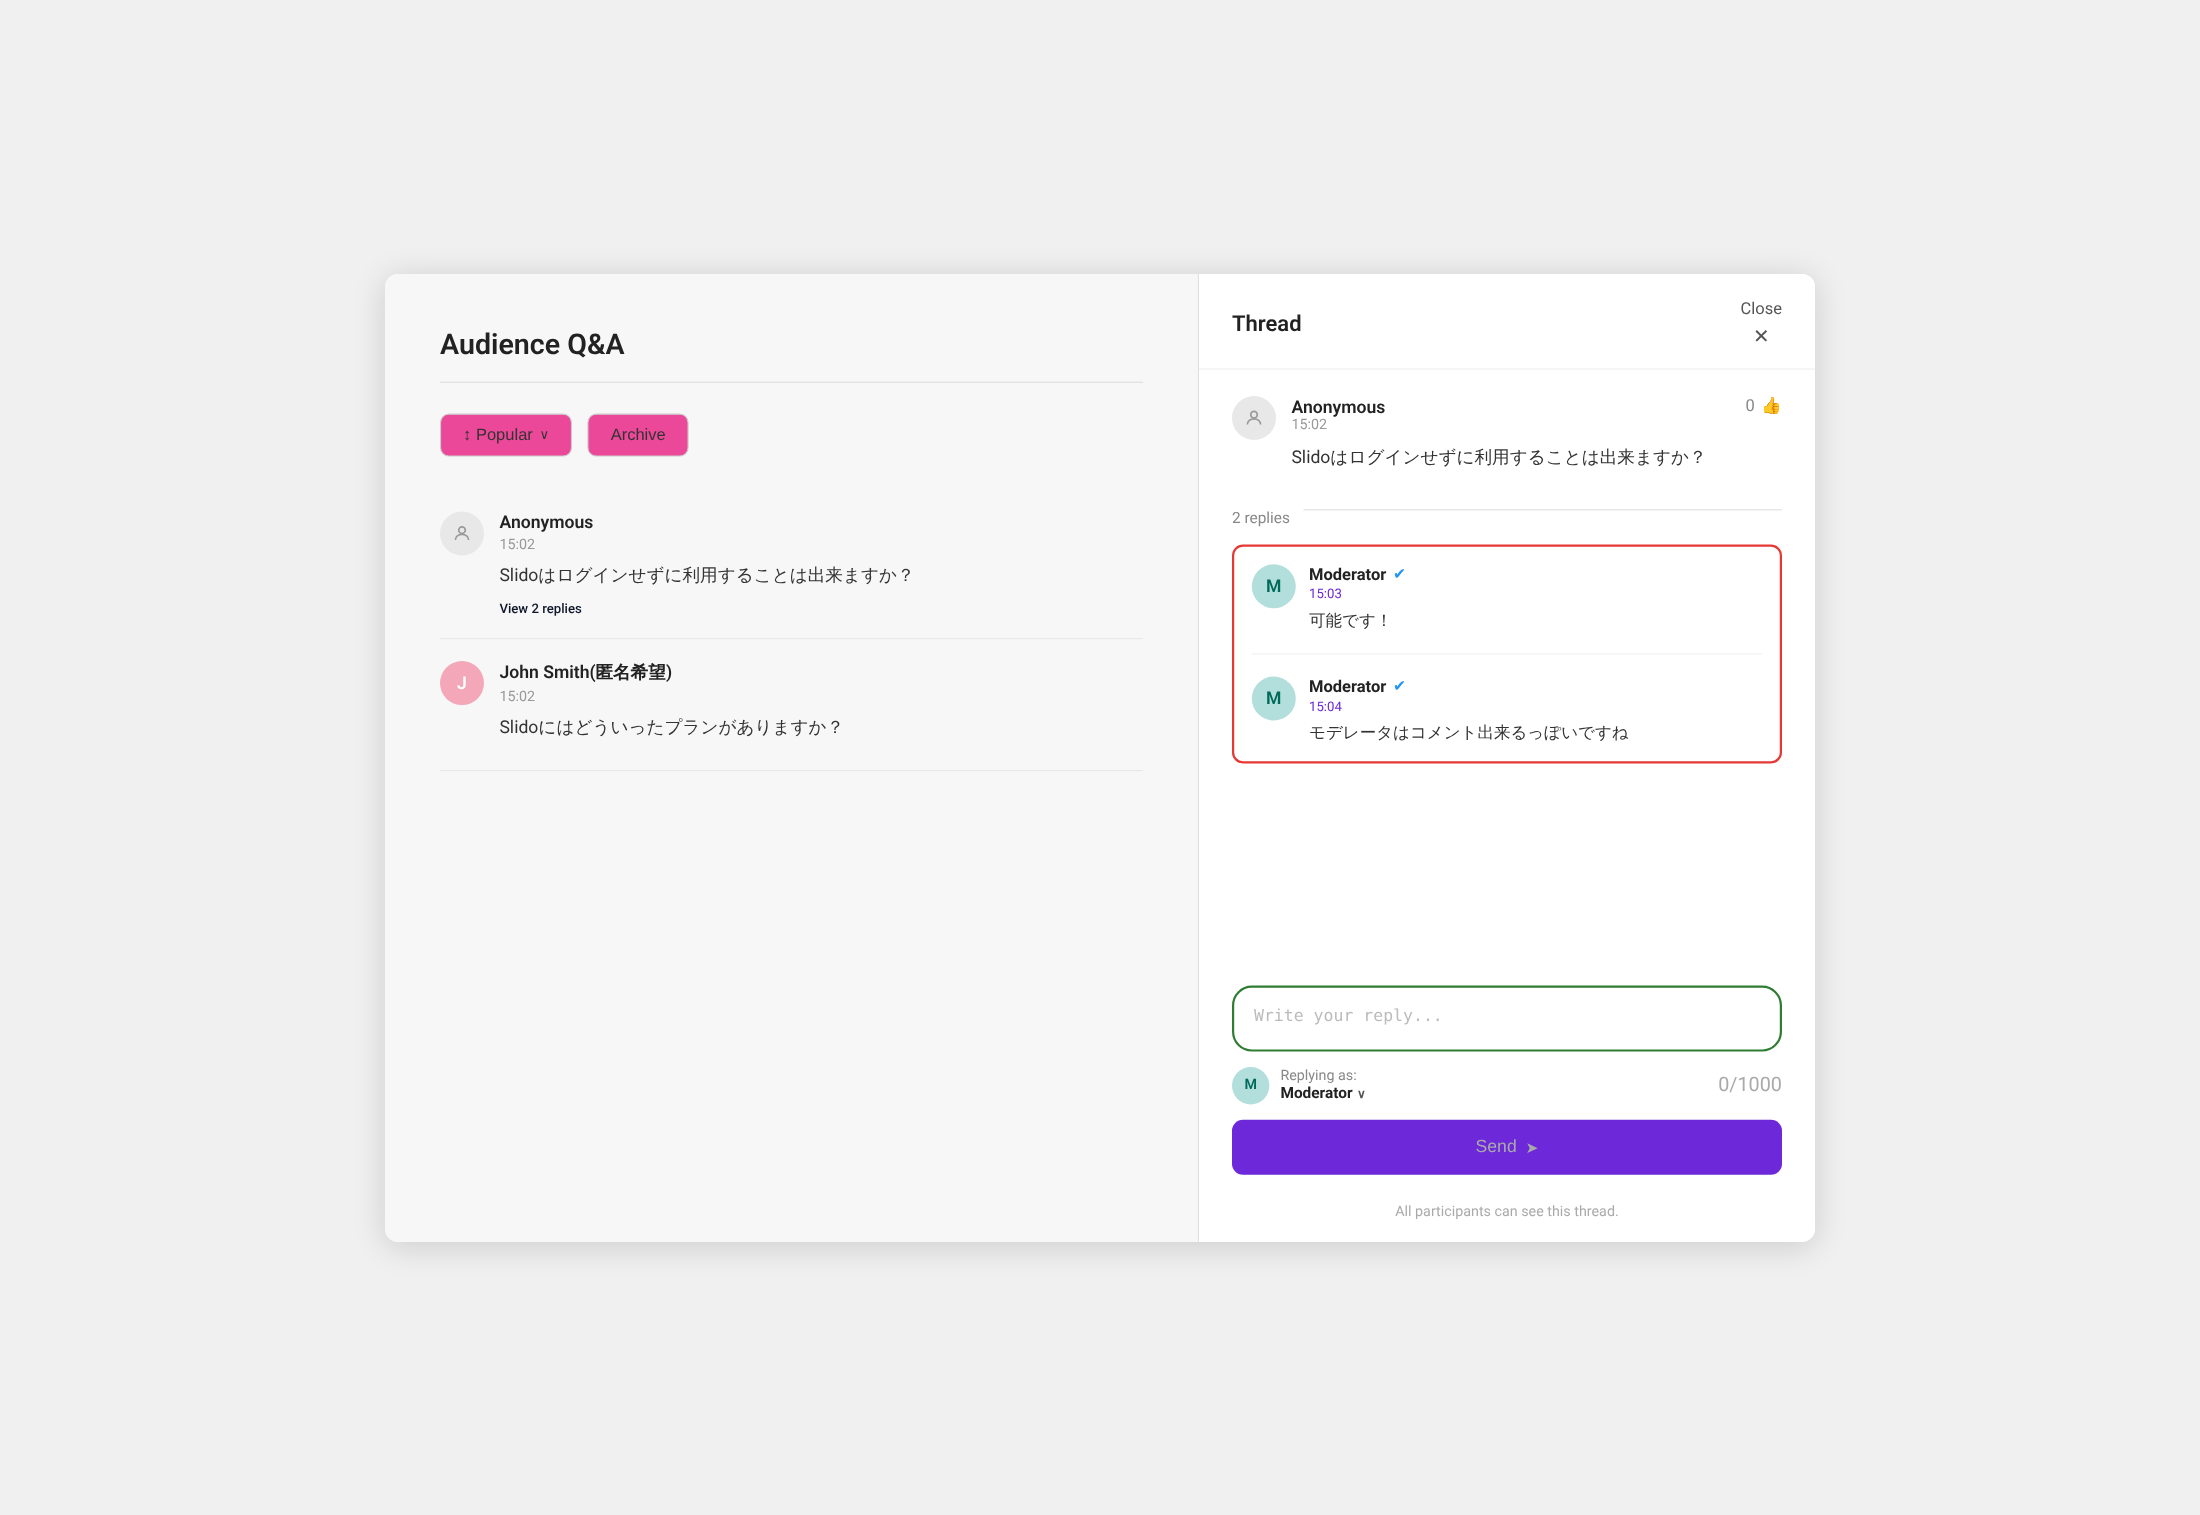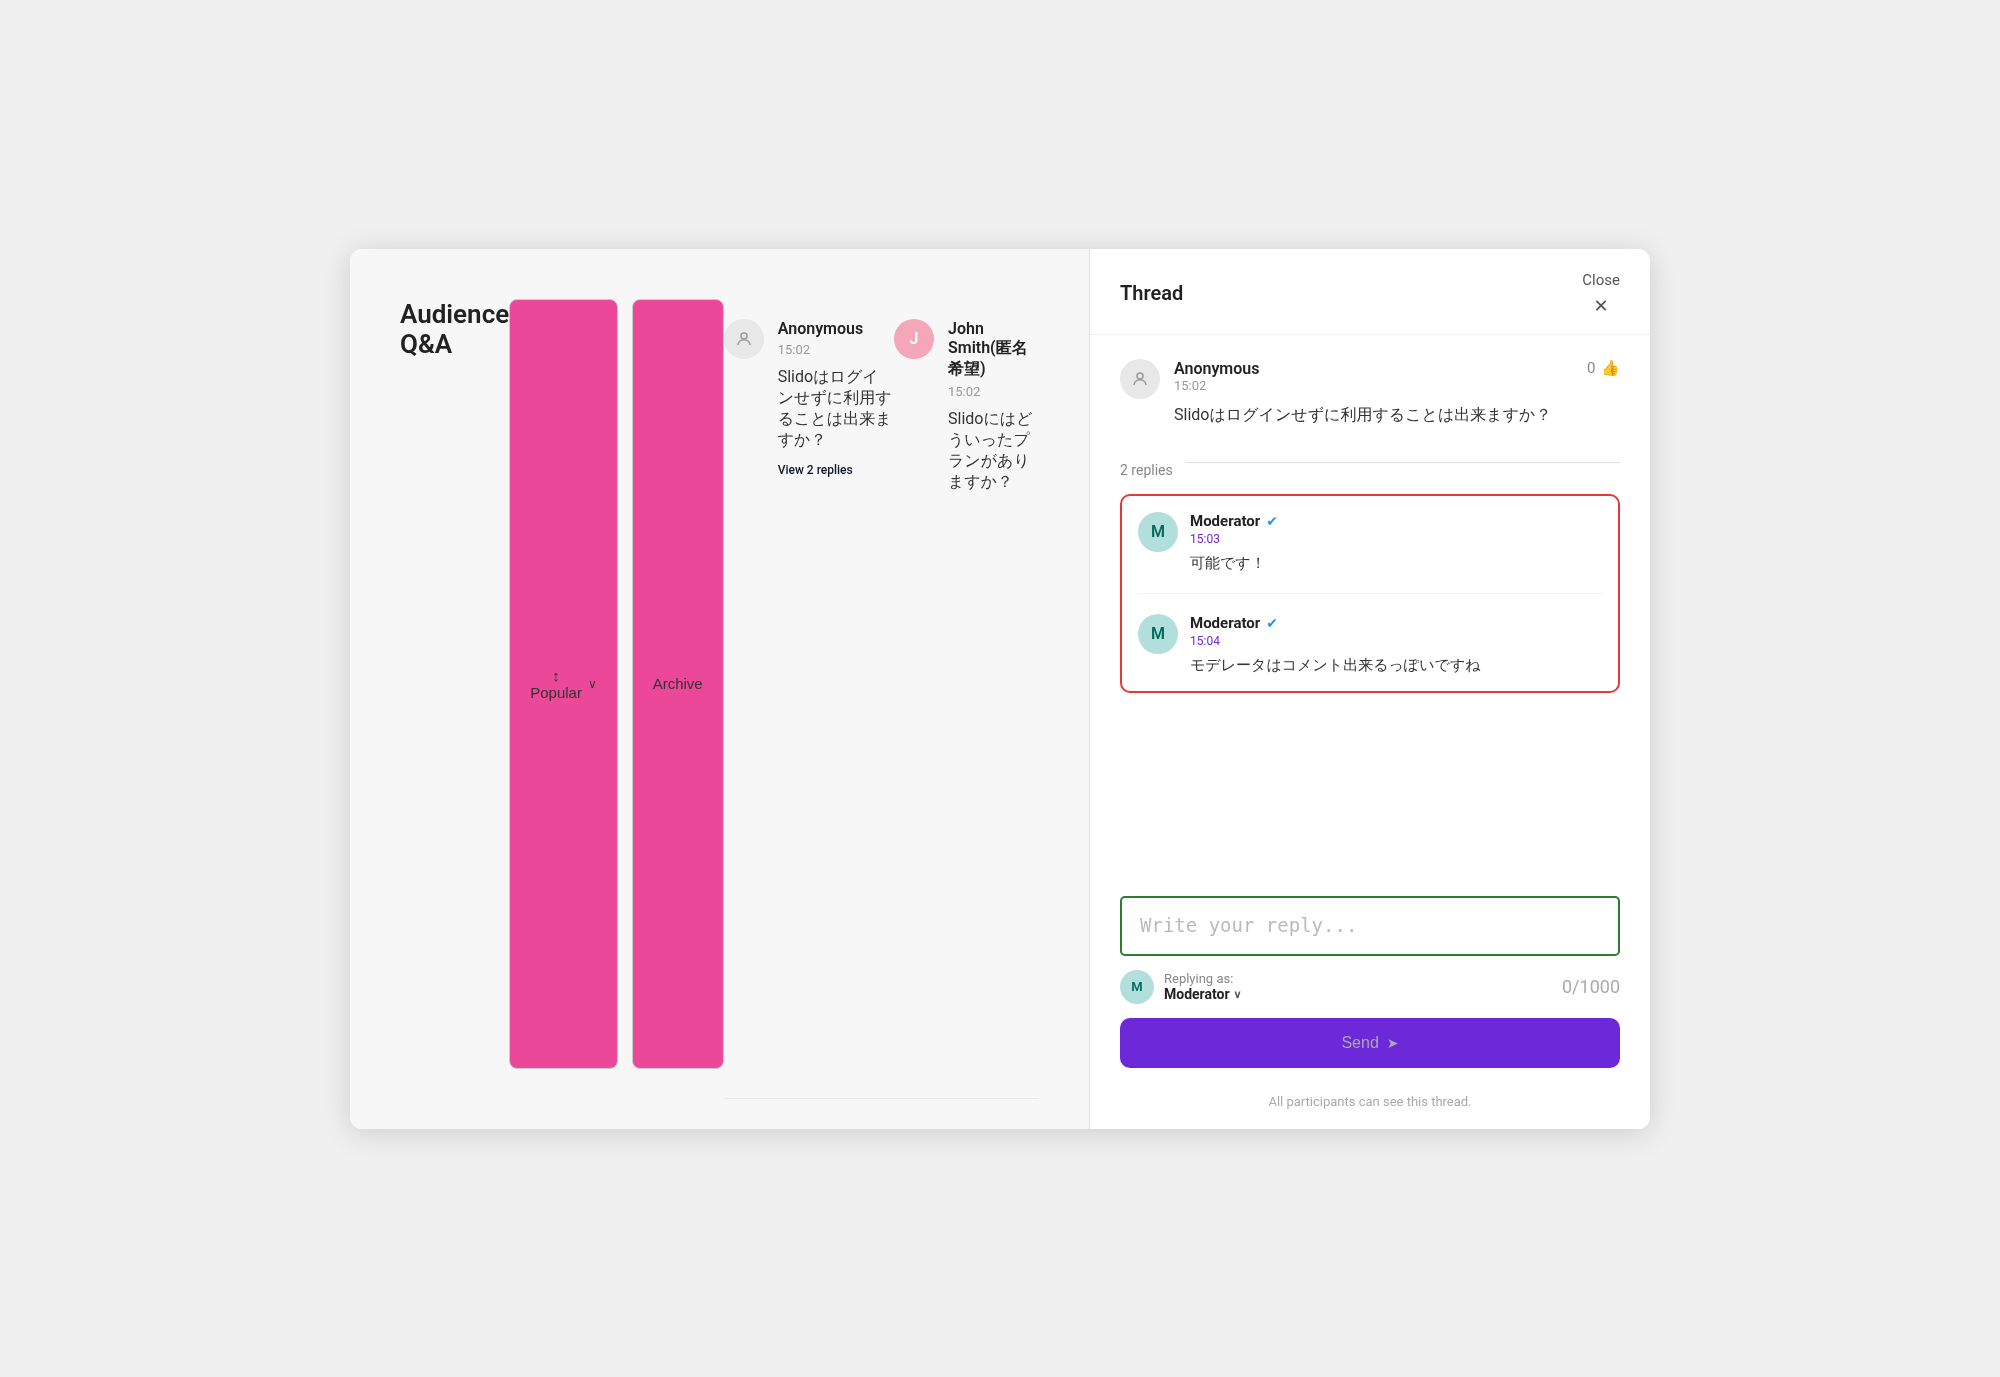--- a/index.html
+++ b/index.html
@@ -21,21 +21,21 @@
       box-shadow: 0 4px 30px rgba(0,0,0,0.15);
     }
 
     
     .left-panel {
       width: 740px;
       background: #f7f7f7;
       padding: 50px 50px 30px 50px;
       border-right: 1px solid #e0e0e0;
       display: flex;
-      flex-direction: row;
+      flex-direction: column;
       gap: 0;
     }
     .panel-title {
       font-size: 26px;
       font-weight: 600;
       color: #222;
       margin-bottom: 18px;
     }
     .divider {
       height: 1px;
@@ -265,23 +265,23 @@
     
     .reply-input-area {
       padding: 0 30px 16px 30px;
       display: flex;
       flex-direction: column;
       gap: 14px;
     }
     .reply-input {
       width: 100%;
       border: 2px solid #2e7d32;
-      border-radius: 5px;
+      border-radius: 18px;
       padding: 16px 18px;
-      font-size: 19px;
+      font-size: 15px;
       color: #aaa;
       outline: none;
       resize: none;
       height: 60px;
     }
     .reply-input::placeholder {
       color: #bbb;
     }
     .reply-meta-row {
       display: flex;

